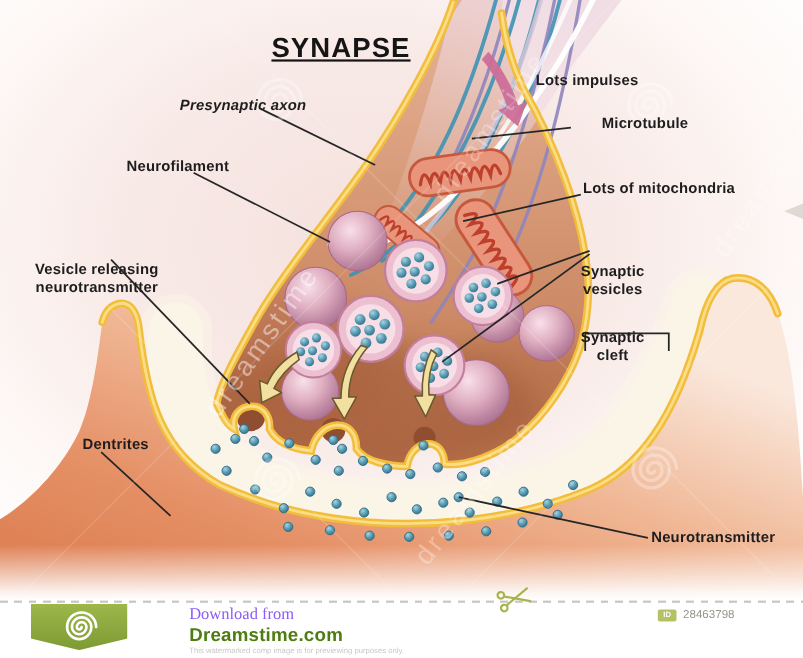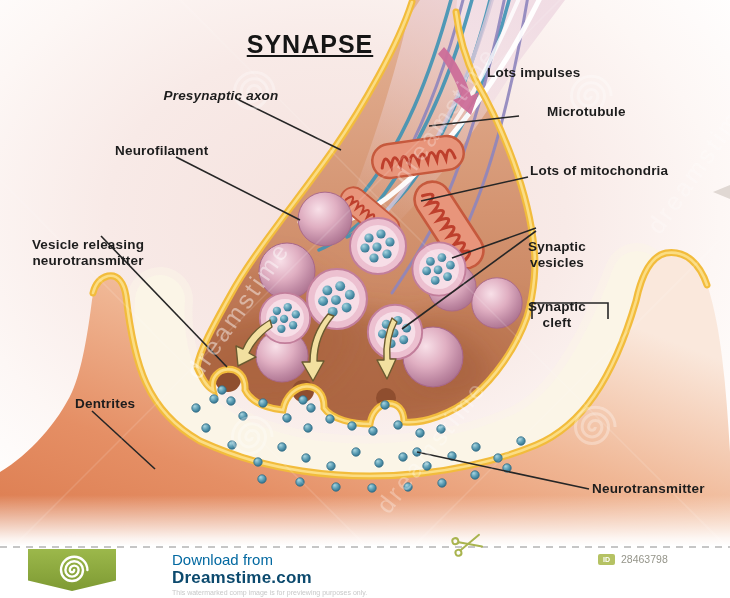--- a/index.html
+++ b/index.html
@@ -14,22 +14,22 @@
   
   .footer{position:absolute;left:0;top:546px;width:730px;height:52px;background:#fff;}
   .cutline{position:absolute;left:0;top:0;width:100%;height:2px;
            background:repeating-linear-gradient(90deg,#c6c6c6 0 7px,transparent 7px 13px);}
   .scissors{position:absolute;left:452px;top:-13px;transform:rotate(-15deg);}
   .badge{position:absolute;left:28px;top:3px;width:88px;height:42px;
          background:linear-gradient(#9cb84b,#7e9a33);
          clip-path:polygon(0 0,100% 0,100% 75%,50% 100%,0 75%);
          display:flex;align-items:center;justify-content:center;}
   .dl{position:absolute;left:172px;top:5px;}
-  .dl1{font-size:15px;color:#0369a1;}
-  .dl2{font-size:17px;font-weight:700;color:#0c4a6e;letter-spacing:.2px;}
+  .dl1{font-size:15px;color:#8b5cf6;font-family:Liberation Serif, serif;}
+  .dl2{font-size:17px;font-weight:700;color:#4d7c0f;letter-spacing:.2px;}
   .dl3{font-size:7px;color:#c8c8c8;margin-top:1px;}
   .meta{position:absolute;left:598px;top:7px;display:flex;flex-direction:column;gap:5px;}
   .mrow{display:flex;align-items:center;gap:6px;}
   .chip{display:inline-flex;align-items:center;justify-content:center;min-width:13px;height:11px;
         background:#b5c263;color:#fff;font-size:7px;font-weight:700;border-radius:2px;padding:0 2px;}
   .mtext{font-size:10.5px;color:#95958a;}
   
   .ld{stroke:#262626;stroke-width:1.6;fill:none;}
   .f-t{stroke:#3e92b4;stroke-width:3.5;fill:none;stroke-linecap:round;opacity:.9;}
   .f-p{stroke:#8e85bc;stroke-width:3;fill:none;stroke-linecap:round;opacity:.9;}

